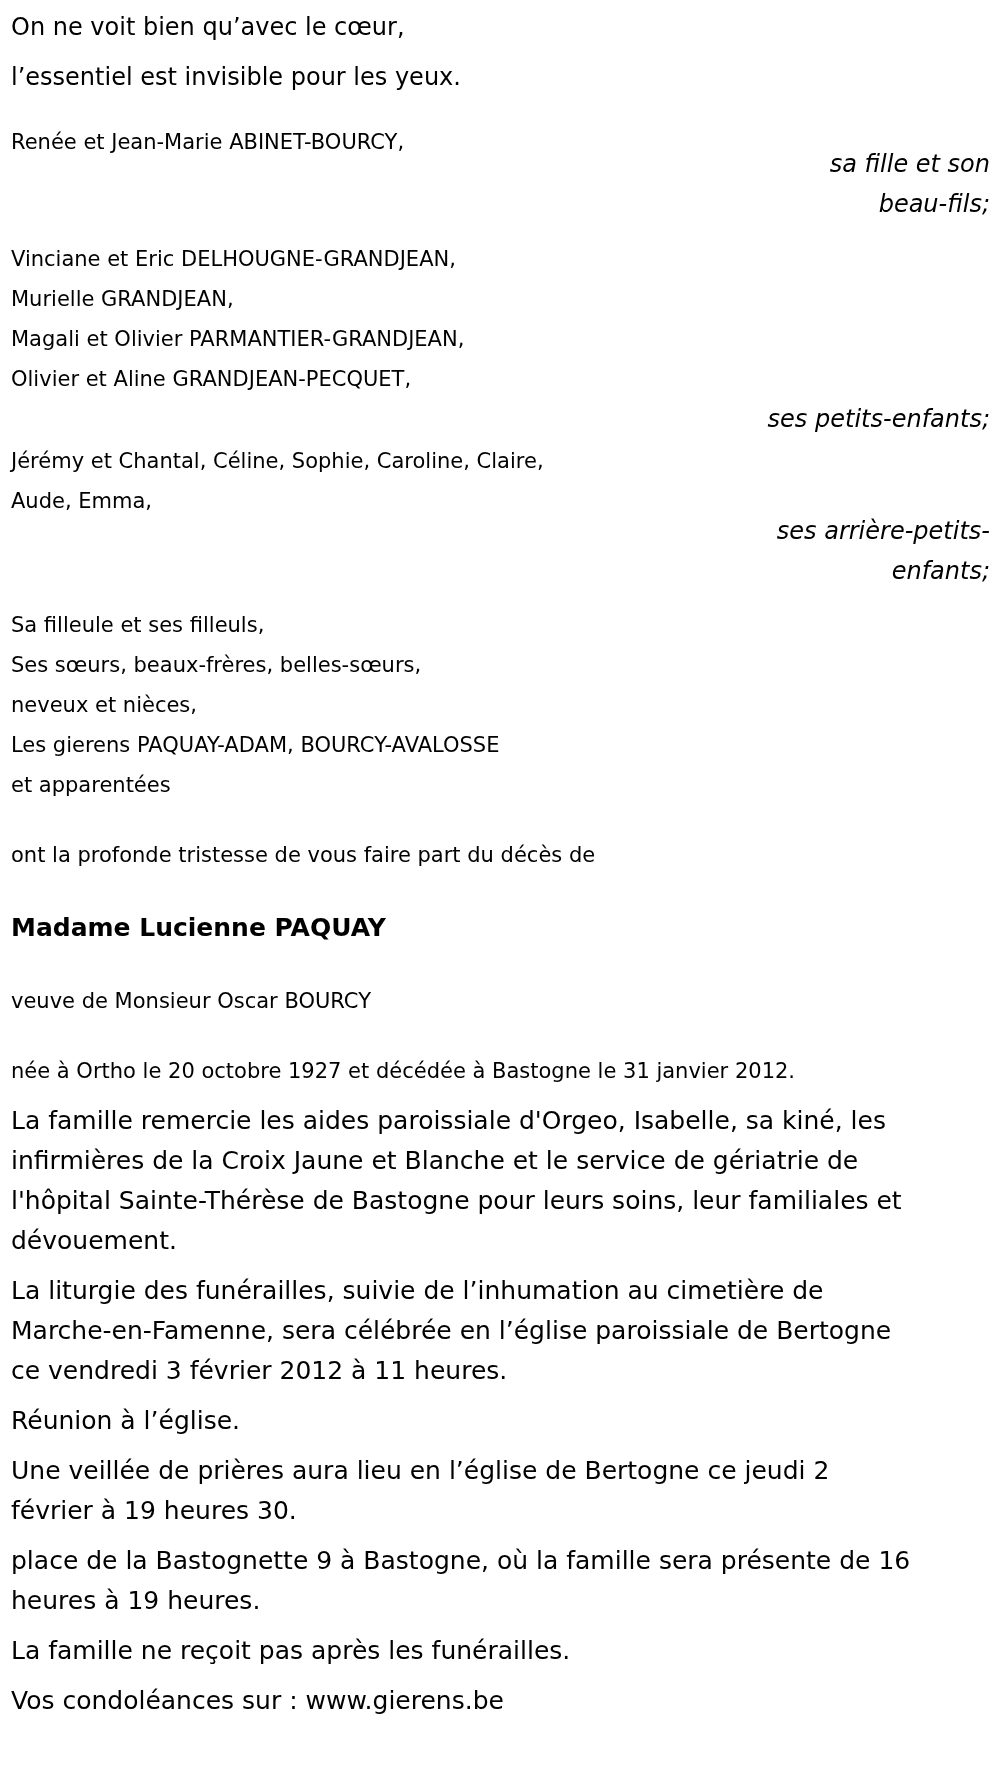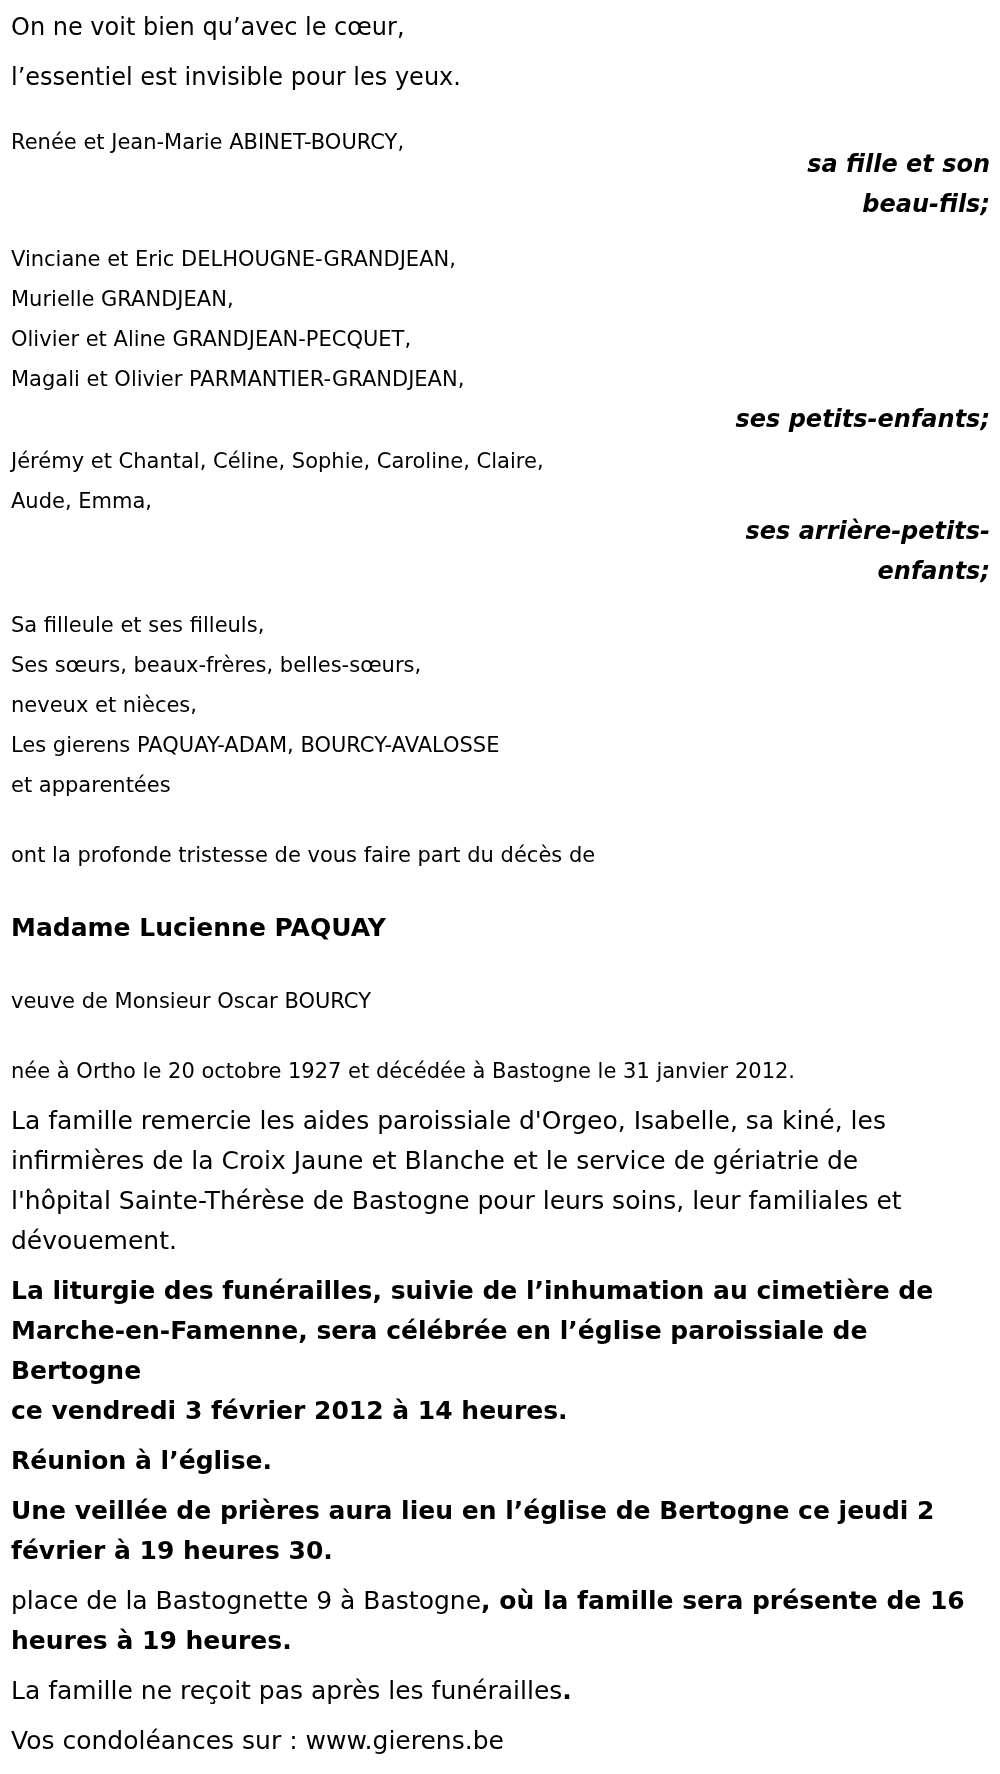--- a/index.html
+++ b/index.html
@@ -3,23 +3,23 @@
   <meta charset="utf-8">
   <style>
     html, body { margin: 0; padding: 0; background: #ffffff; }
     body {
       width: 1000px; height: 1774px; overflow: hidden;
       font-family: "DejaVu Sans", sans-serif;
       color: #000000;
     }
     .page { padding: 0 10px 0 11px; position: relative; }
     .line { font-size: 21px; line-height: 40px; white-space: nowrap; }
-    .bold { font-weight: bold; }
+    .bold { font-weight: normal; }
     .quote { font-size: 24px; line-height: 50px; font-weight: normal; }
-    .right { text-align: right; font-style: italic; font-size: 24px; line-height: 40px; font-weight: bold; }
+    .right { text-align: right; font-style: italic; font-size: 24px; line-height: 40px; }
     .title { font-size: 25px; font-weight: bold; line-height: 50px; }
     .para { font-size: 25px; line-height: 40px; }
     .gap { height: 10px; }
   </style>
 </head>
 <body>
 
 <div class="page">
 
   <div style="height:2px"></div>
@@ -27,22 +27,22 @@
   <div class="quote">l’essentiel est invisible pour les yeux.</div>
 
   <div style="height:20px"></div>
   <div class="line">Renée et Jean-Marie ABINET-BOURCY,</div>
   <div class="right" style="margin-top:-18px">sa fille et son</div>
   <div class="right">beau-fils;</div>
 
   <div style="height:15px"></div>
   <div class="line">Vinciane et Eric DELHOUGNE-GRANDJEAN,</div>
   <div class="line">Murielle GRANDJEAN,</div>
+  <div class="line">Magali et Olivier PARMANTIER-GRANDJEAN,</div>
   <div class="line">Olivier et Aline GRANDJEAN-PECQUET,</div>
-  <div class="line">Magali et Olivier PARMANTIER-GRANDJEAN,</div>
   <div class="right">ses petits-enfants;</div>
 
   <div style="height:2px"></div>
   <div class="line">Jérémy et Chantal, Céline, Sophie, Caroline, Claire,</div>
   <div class="line">Aude, Emma,</div>
   <div class="right" style="margin-top:-10px">ses arrière-petits-</div>
   <div class="right">enfants;</div>
 
   <div style="height:14px"></div>
   <div class="line">Sa filleule et ses filleuls,</div>
@@ -68,21 +68,21 @@
     <div class="para">La famille remercie les aides paroissiale d'Orgeo, Isabelle, sa kiné, les</div>
     <div class="para">infirmières de la Croix Jaune et Blanche et le service de gériatrie de</div>
     <div class="para">l'hôpital Sainte-Thérèse de Bastogne pour leurs soins, leur familiales et</div>
     <div class="para">dévouement.</div>
   </div>
 
   <div class="gap"></div>
   <div class="bold">
     <div class="para">La liturgie des funérailles, suivie de l’inhumation au cimetière de</div>
     <div class="para">Marche-en-Famenne, sera célébrée en l’église paroissiale de Bertogne</div>
-    <div class="para">ce vendredi 3 février 2012 à 14 heures.</div>
+    <div class="para">ce vendredi 3 février 2012 à 11 heures.</div>
   </div>
 
   <div class="gap"></div>
   <div class="para bold">Réunion à l’église.</div>
 
   <div class="gap"></div>
   <div class="bold">
     <div class="para">Une veillée de prières aura lieu en l’église de Bertogne ce jeudi 2</div>
     <div class="para">février à 19 heures 30.</div>
   </div>

